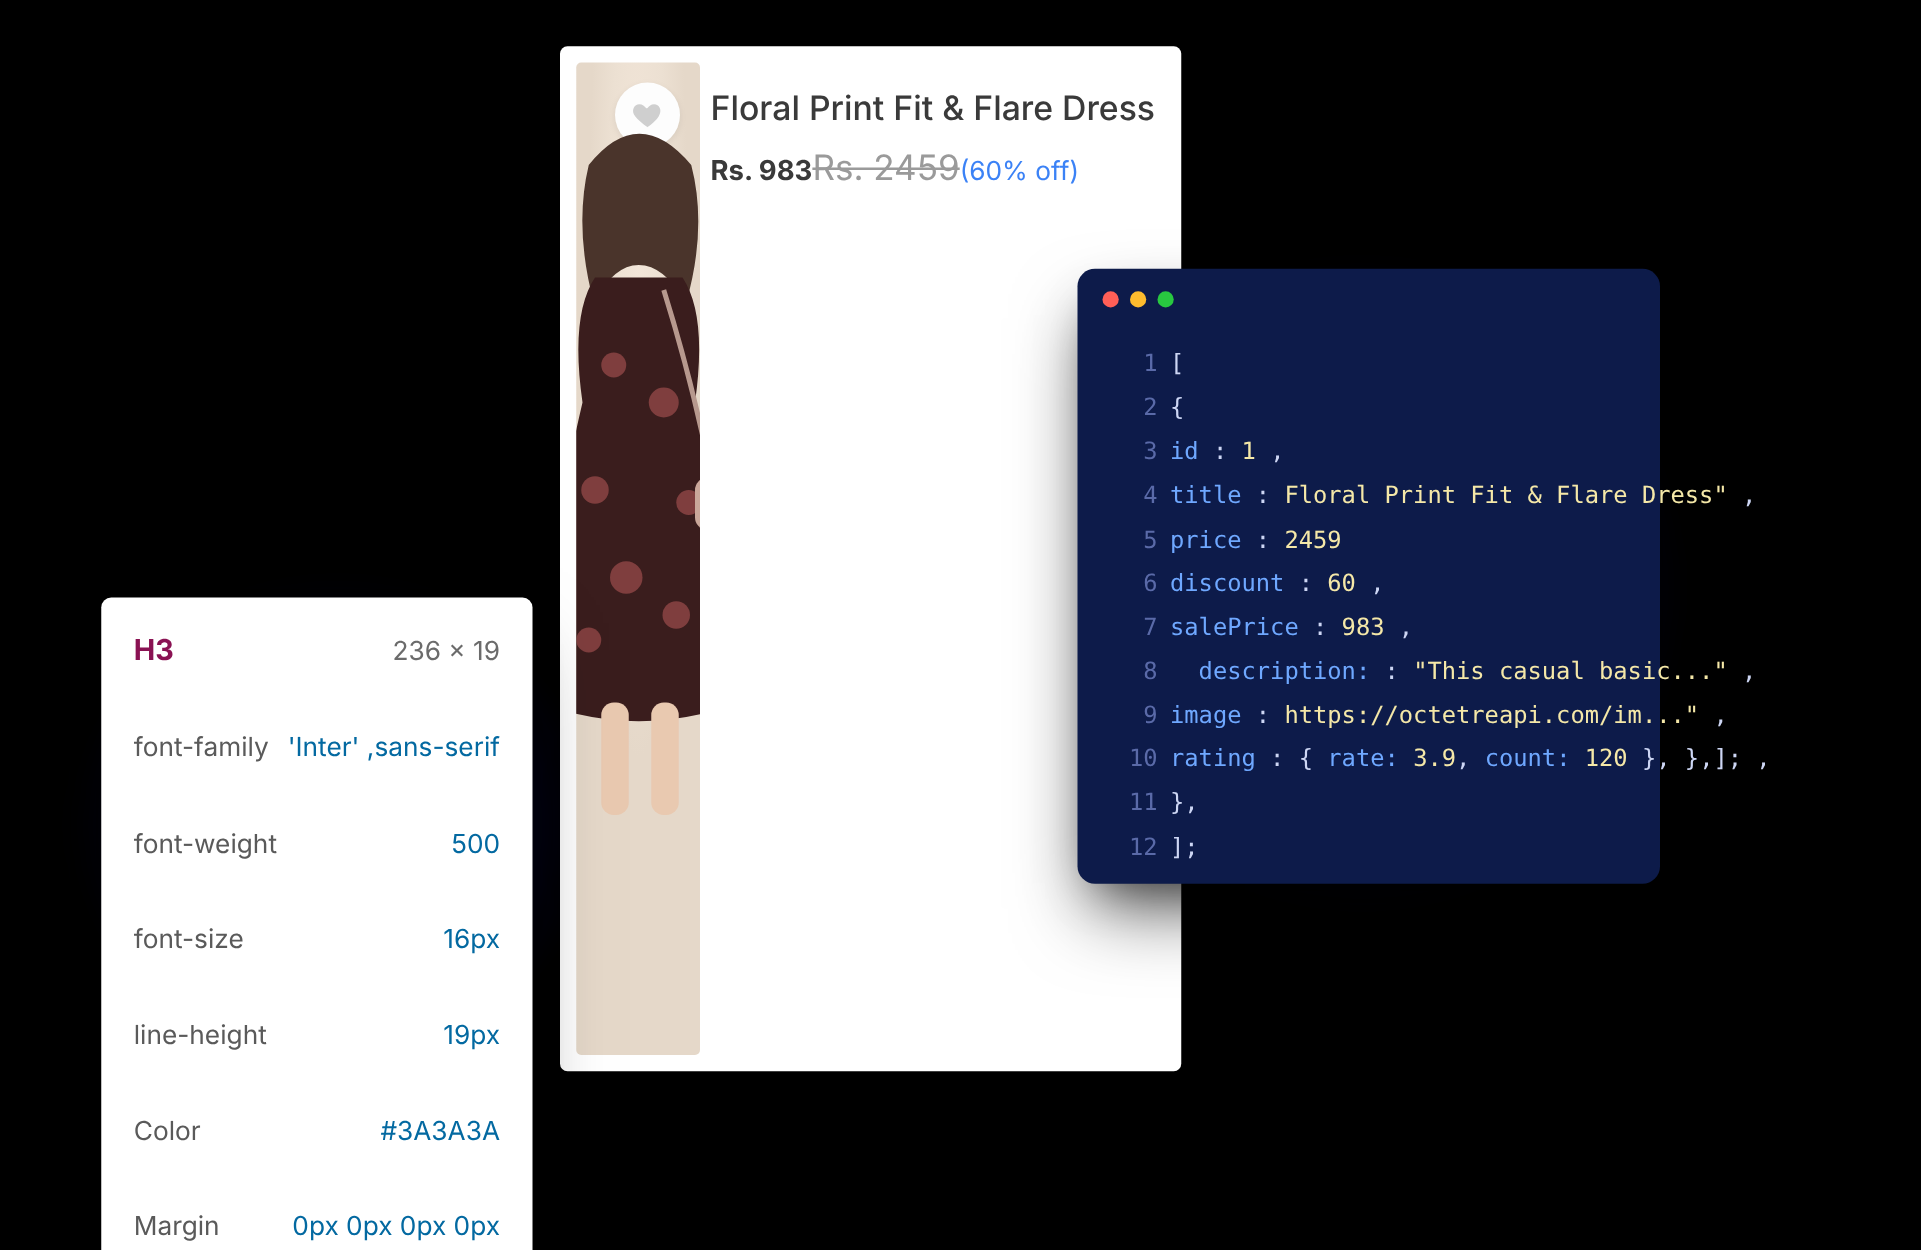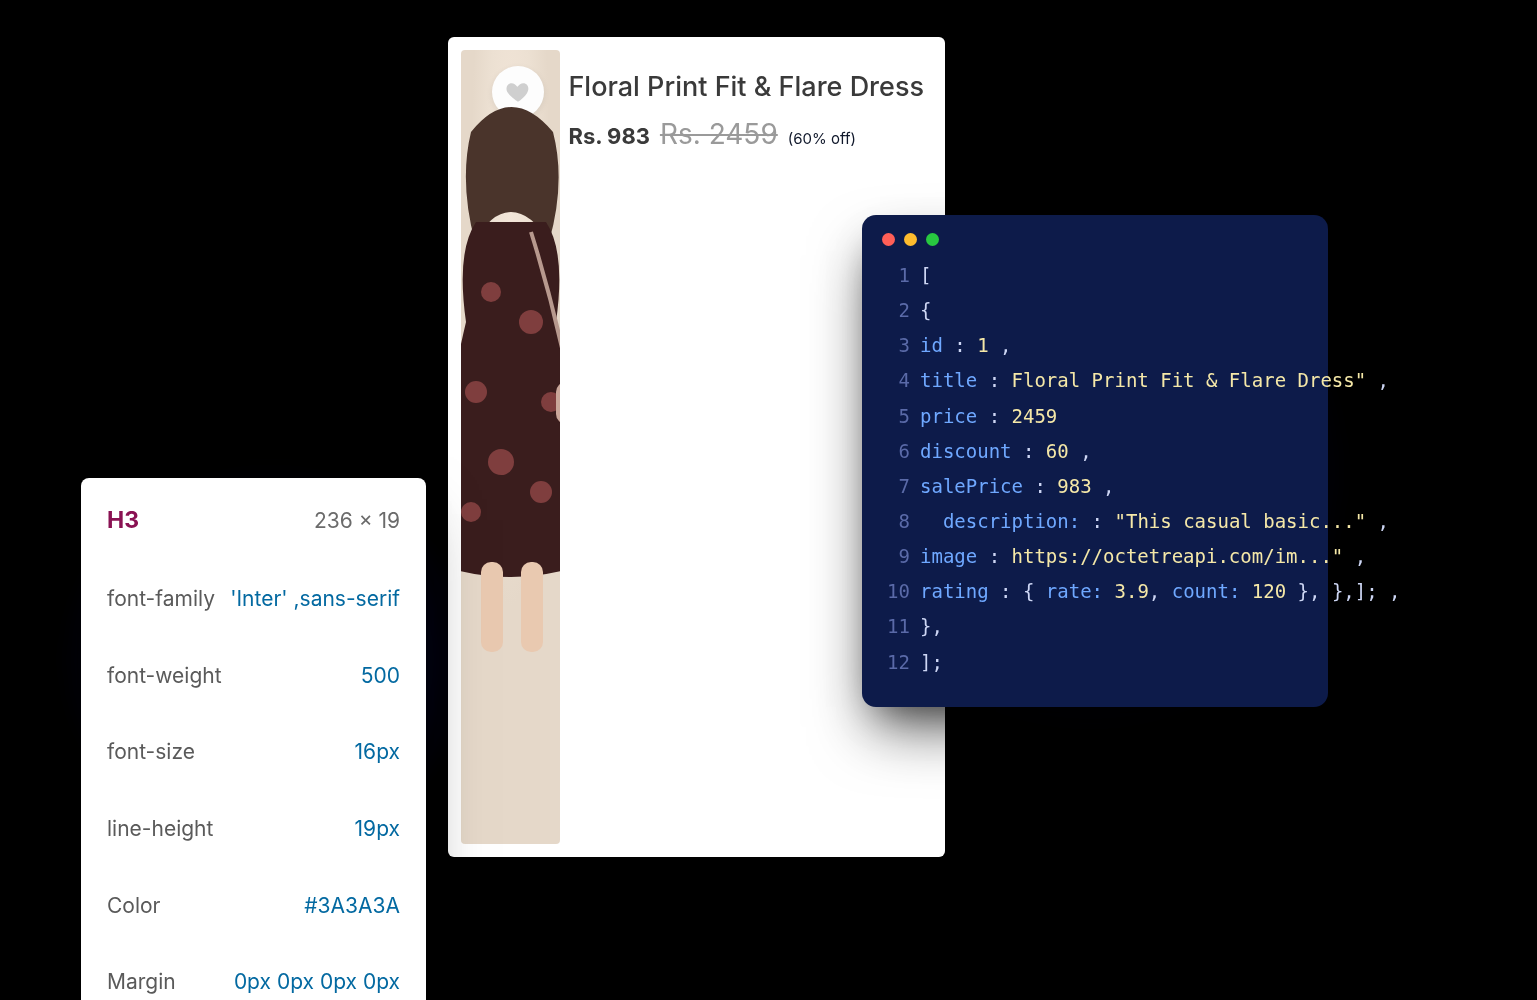--- a/index.html
+++ b/index.html
@@ -39,37 +39,37 @@
   .fig{position:absolute;left:50%;top:42px;transform:translateX(-50%);width:260px;height:590px;}
   .skin{fill:#e9c9b0;}
   .hair{fill:#4a342b;}
   .dress{fill:#3a1d1d;}
   .dress-pat{fill:#b85a5a;opacity:.55;}
   .bag{fill:#caa79a;}
   .strap{stroke:#b7998e;stroke-width:4;fill:none;}
 
   .meta{padding:20px 8px 4px 8px;}
   .title{font-size:27px;font-weight:500;color:#3a3a3a;margin:0 0 14px 0;}
-  .pricebar{display:flex;gap:10px;align-items:baseline;font-size:22px;}
+  .pricebar{display:flex;gap:0;align-items:baseline;font-size:22px;}
   .sale{font-weight:700;color:#3a3a3a;}
   .orig{color:#9a9a9a;text-decoration:line-through;font-size:28px;}
-  .disc{color:#0f172a;font-size:15px;}
+  .disc{color:#3b82f6;font-size:21px;}
 
   
   .code{
     position:absolute;left:862px;top:215px;width:466px;height:492px;
     background:#0d1b4a;border-radius:14px;z-index:4;
     box-shadow:0 30px 60px -10px rgba(0,0,0,.6),0 18px 36px -18px rgba(0,0,0,.55);
     font-family:ui-monospace,SFMono-Regular,Menlo,monospace;color:#cbd7ff;
     font-size:19px;line-height:1.85;
   }
   .code .tbar{display:flex;gap:9px;padding:18px 20px 8px 20px;}
   .dot{width:13px;height:13px;border-radius:50%;}
   .dot.r{background:#ff5f57;} .dot.y{background:#febc2e;} .dot.g{background:#28c840;}
-  .code pre{margin:0;padding:4px 22px 18px 22px;white-space:pre;}
+  .code pre{margin:16px;padding:4px 22px 18px 22px;white-space:pre;}
   .ln{color:#5a6aa8;display:inline-block;width:26px;text-align:right;margin-right:10px;}
   .key{color:#6fa8ff;}
   .pun{color:#cdd6f4;}
   .str{color:#f5e8a8;}
   .num{color:#f5e8a8;}
 
   
   .glow{position:absolute;border-radius:16px;filter:blur(28px);opacity:.9;z-index:1;
     background:radial-gradient(closest-side,rgba(0,60,255,.35),rgba(0,0,0,0));}
   .glow.a{left:60px;top:470px;width:420px;height:380px;}

